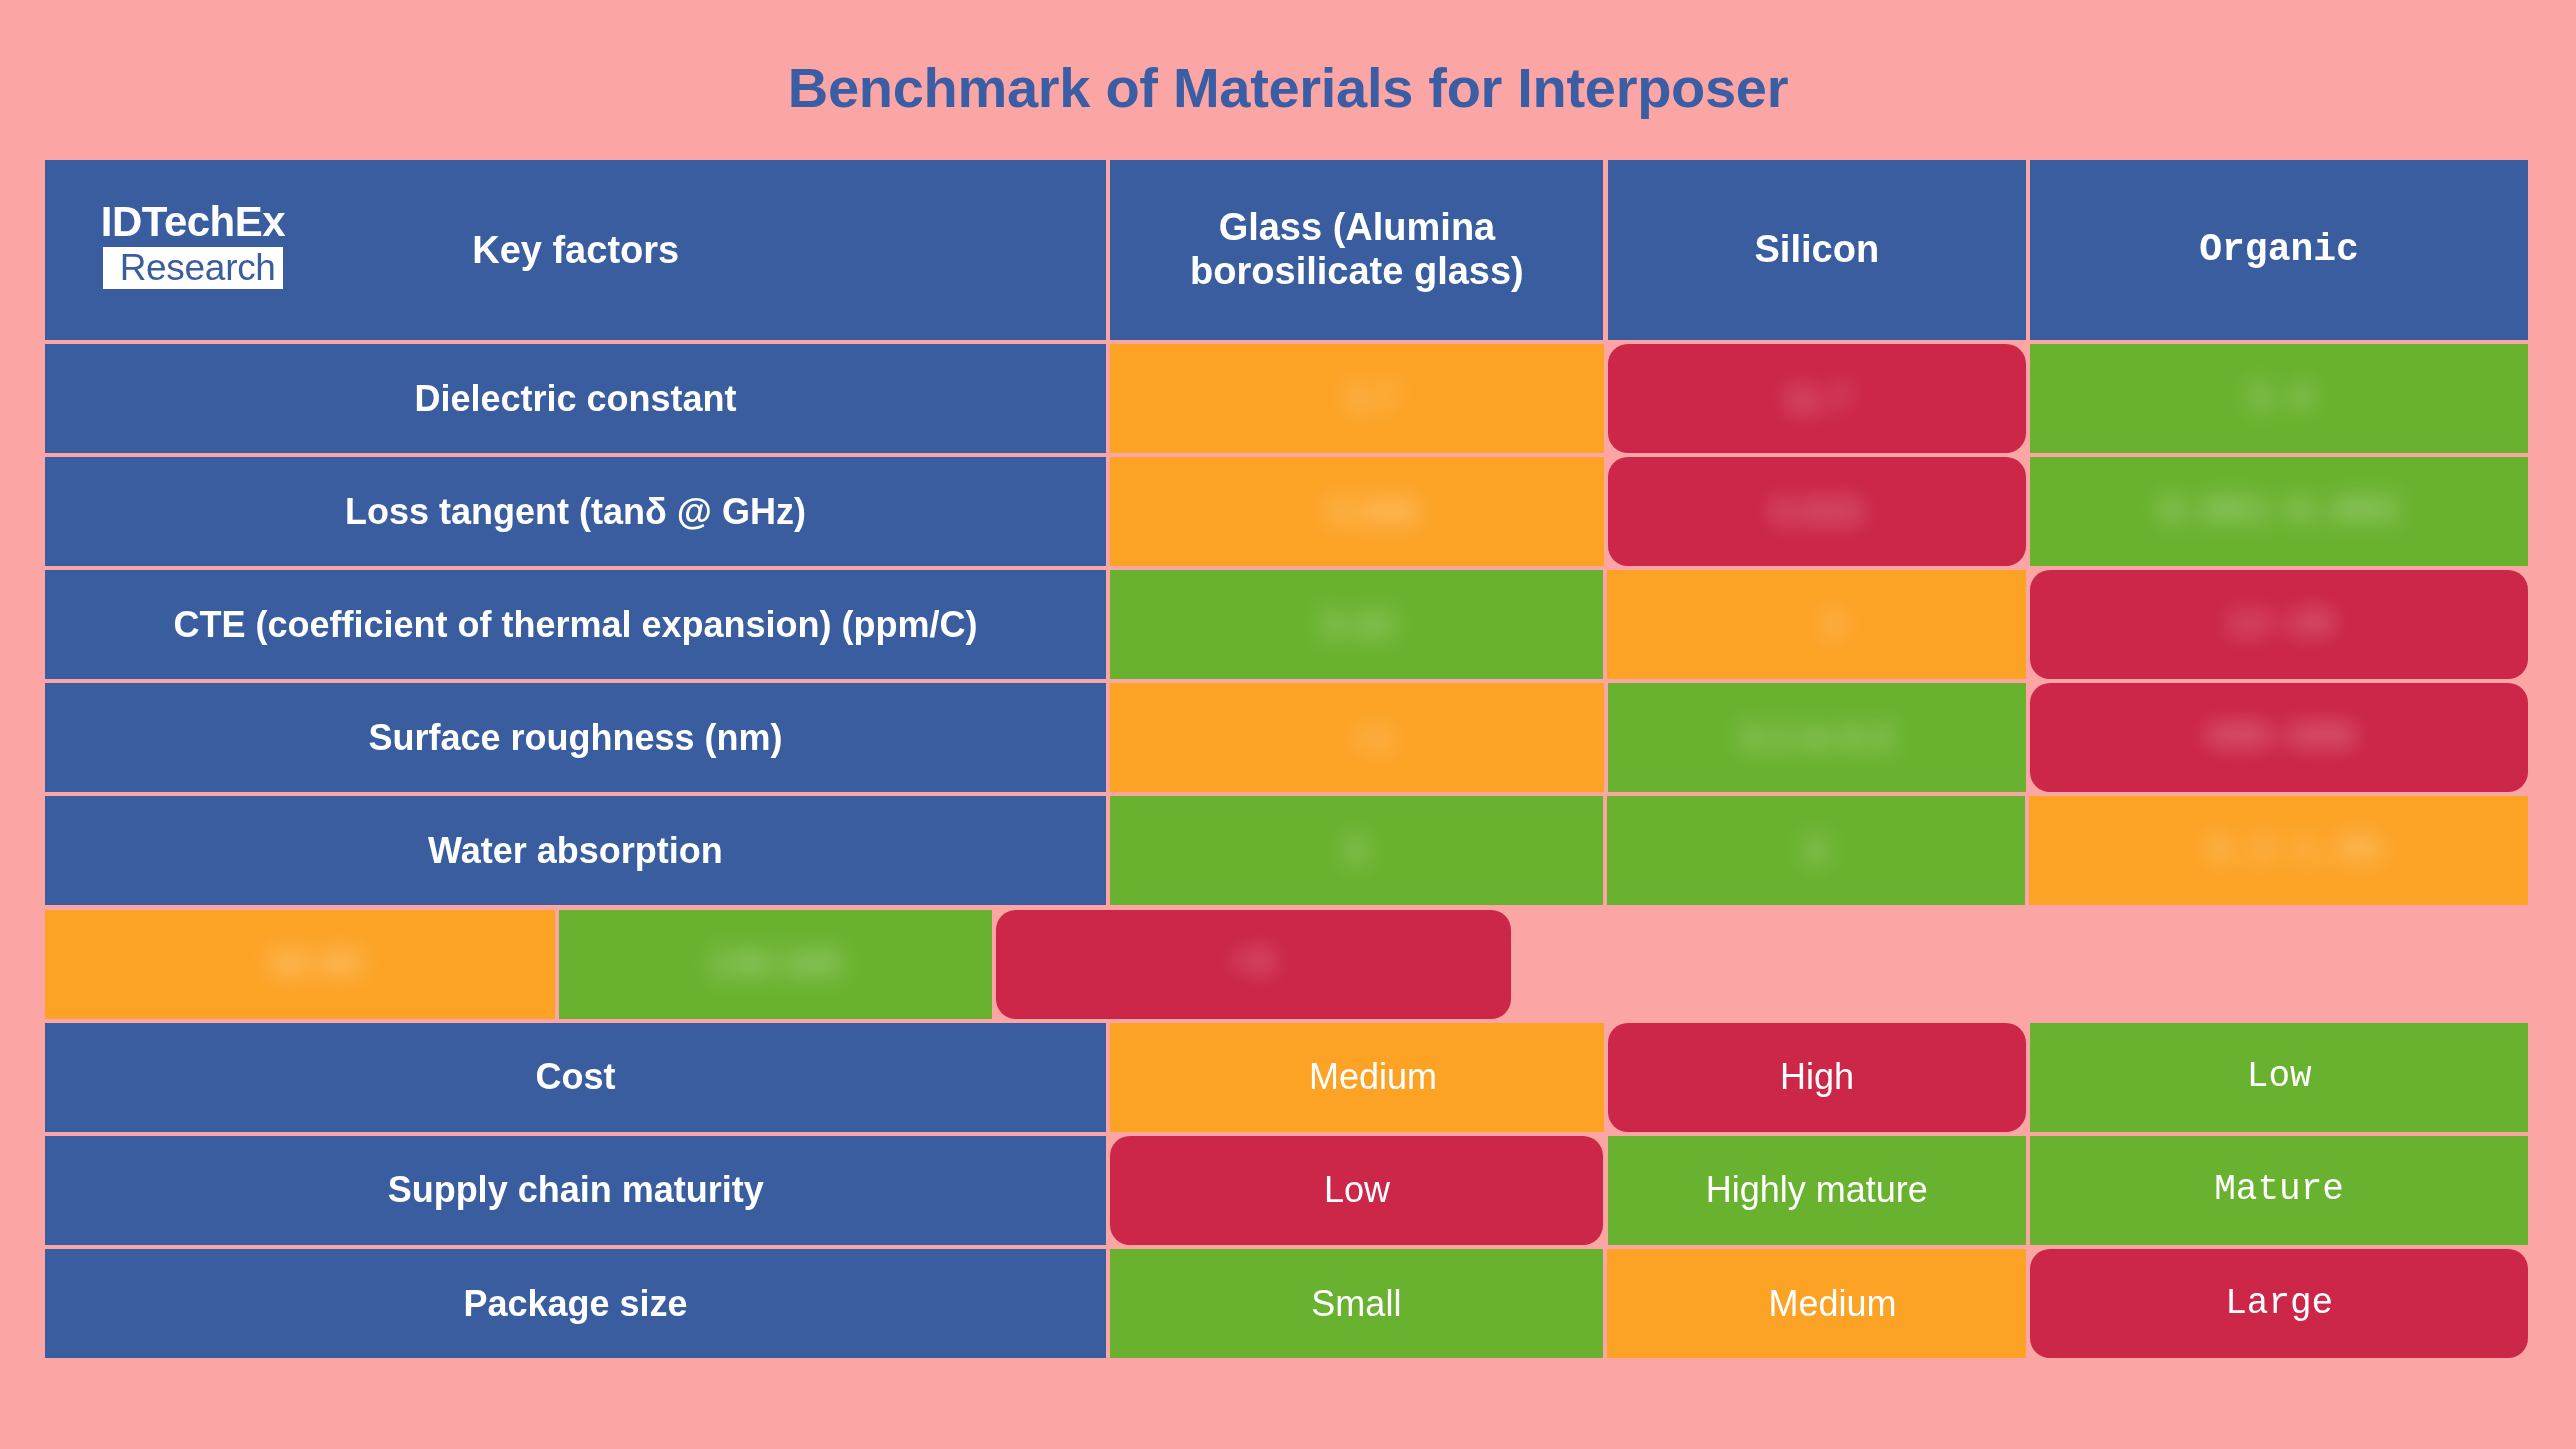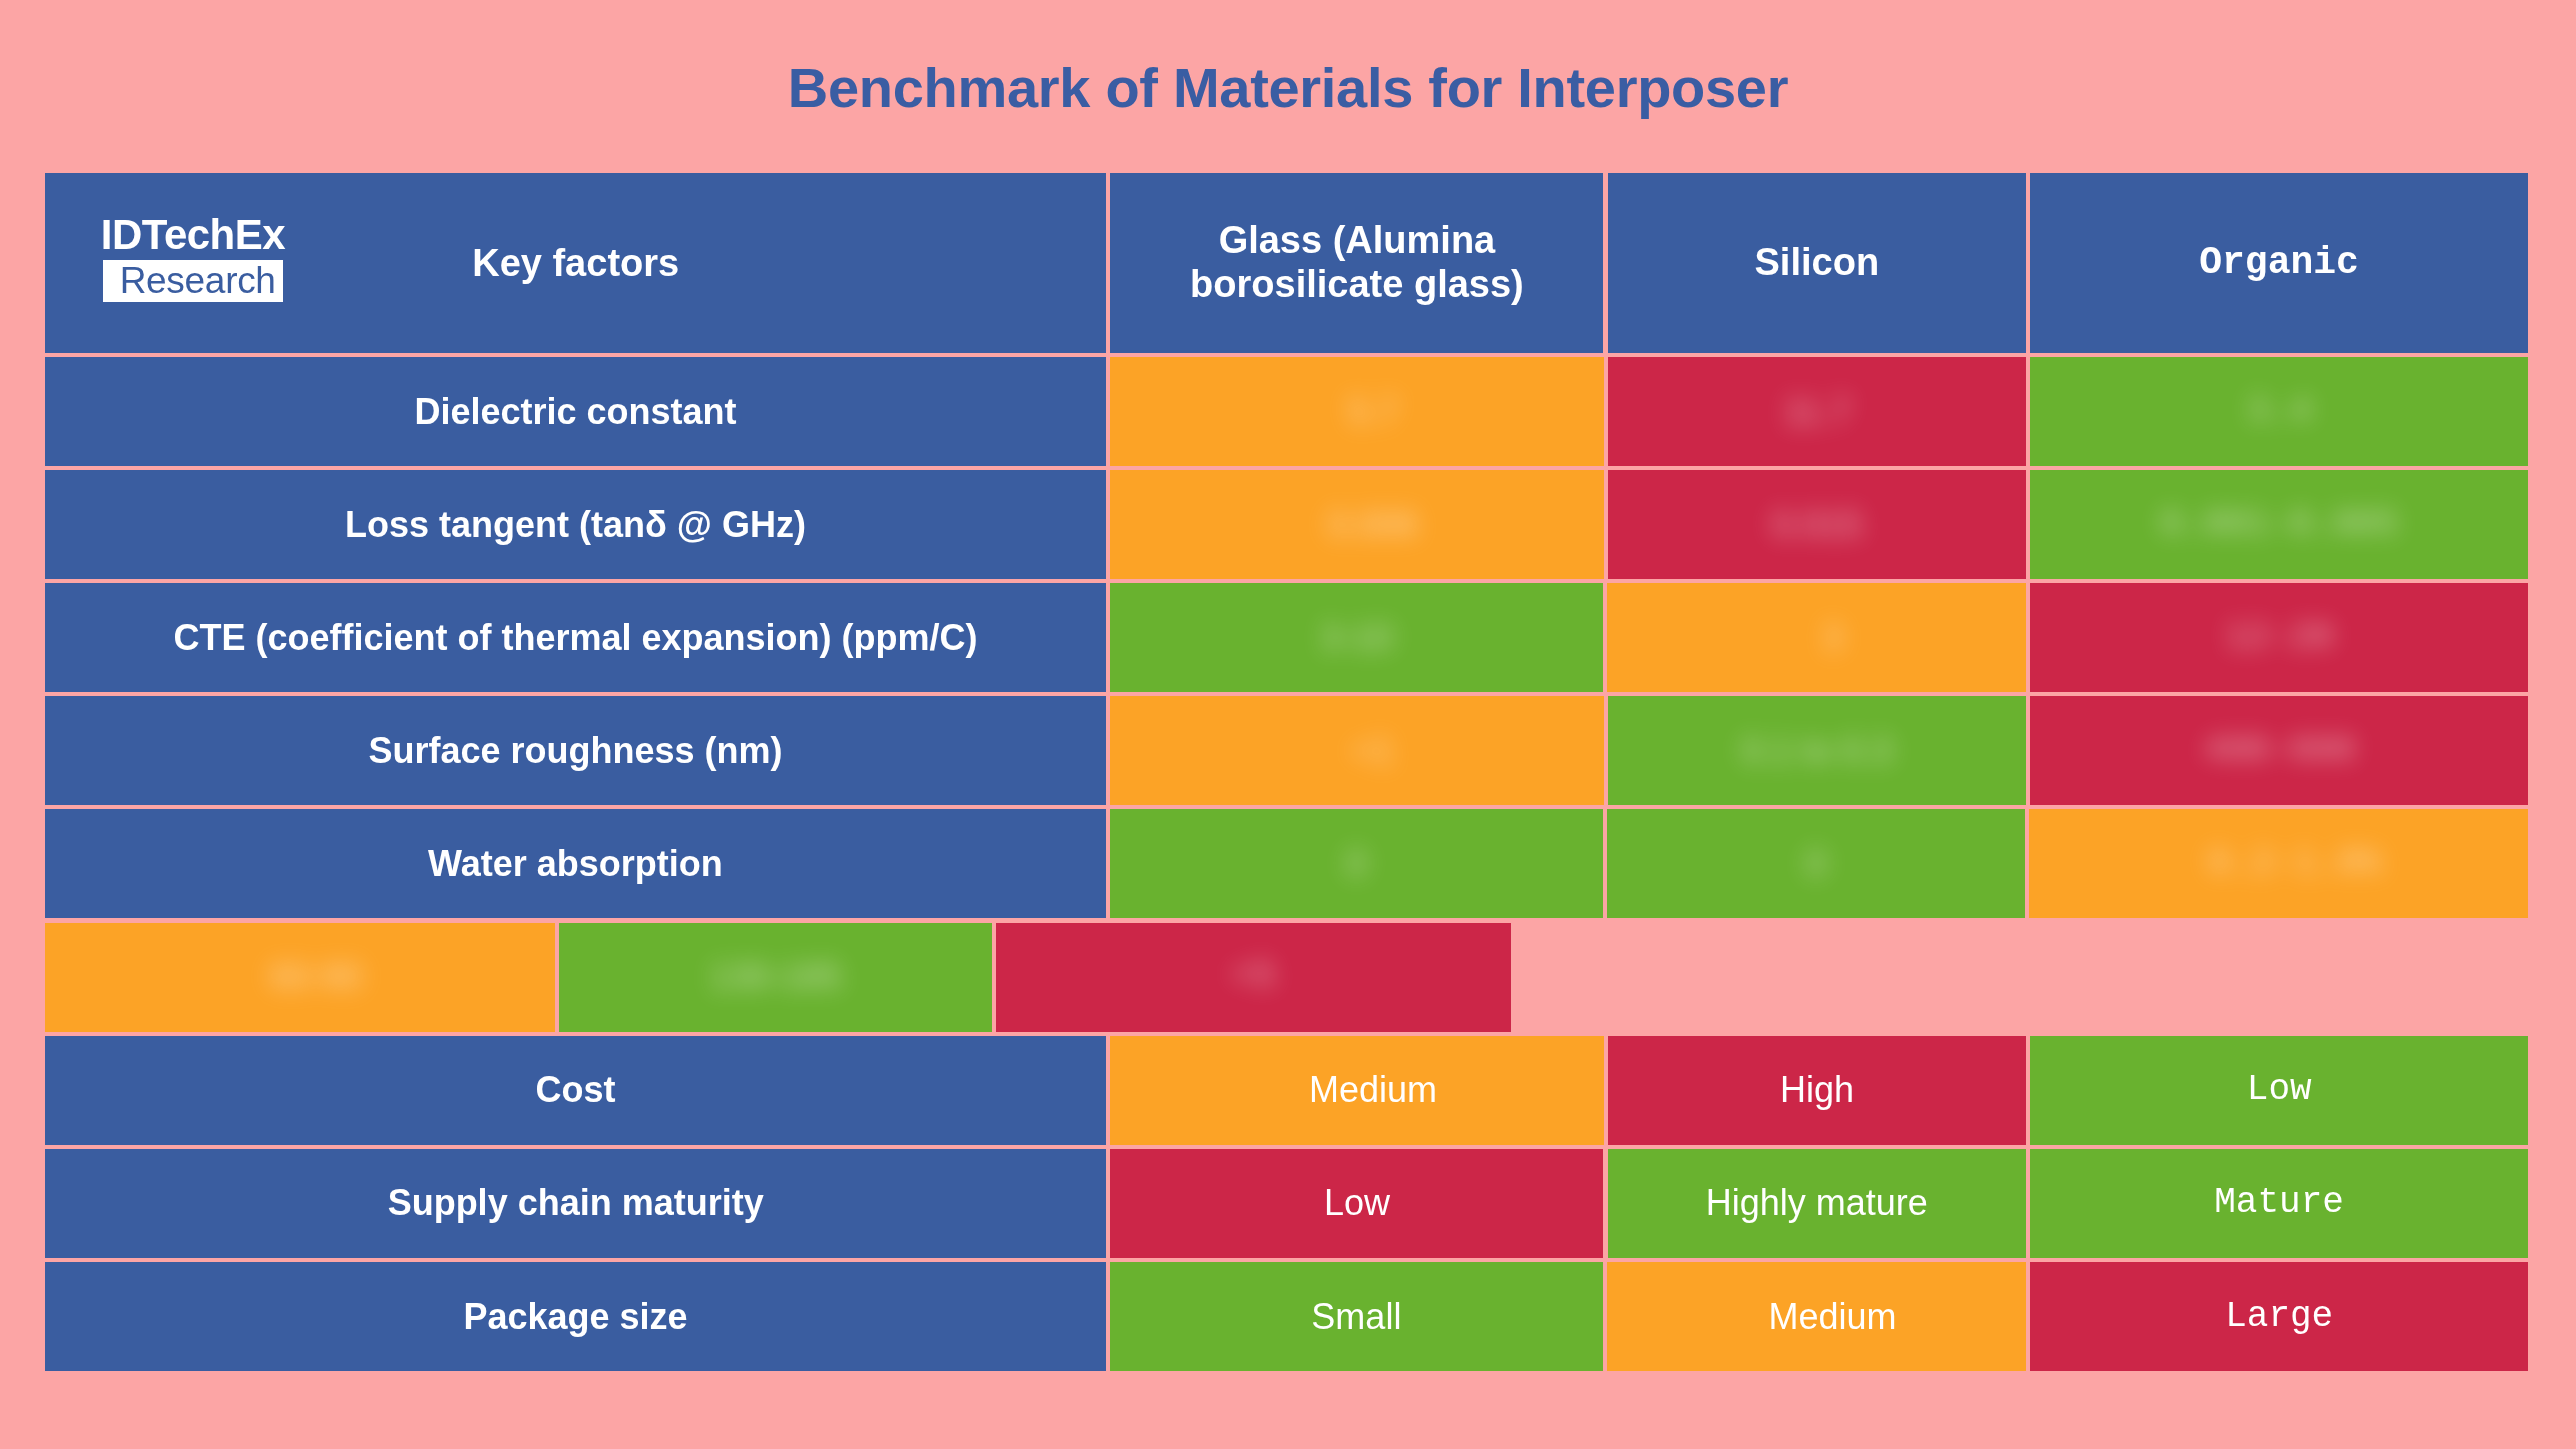--- a/index.html
+++ b/index.html
@@ -32,21 +32,21 @@
     font-weight: bold;
     color: #3A5DA3;
     letter-spacing: -0.3px;
     line-height: 1.1;
   }
 
   
   .table {
     position: absolute;
     left: 45px;
-    top: 173px;
+    top: 160px;
     width: 2483px;
     border-collapse: separate;
     border-spacing: 0;
   }
 
   .row {
     display: flex;
     width: 100%;
     margin-bottom: 4.1px;
   }
@@ -68,21 +68,21 @@
   .c-silicon { width: 433px;  margin-right: 4.1px; }
   .c-organic { width: 515px; font-family: Liberation Mono, monospace; }
 
   
   .hrow .cell { height: 180px; }
   .hrow .c-factor { display: block; position: relative; }
 
   .bg-blue   { background: #3A5DA0; }
   .bg-green  { background: #69B22F; }
   .bg-orange { background: #FCA326; padding-left: 32px; }
-  .bg-red    { background: #CC2648; }
+  .bg-red    { background: #CC2648; border-radius: 20px; }
 
   .hdr-text {
     font-size: 38px;
     font-weight: bold;
     line-height: 1.15;
     padding: 0 12.4px;
   }
 
   .hdr-factor-label {
     position: absolute;

